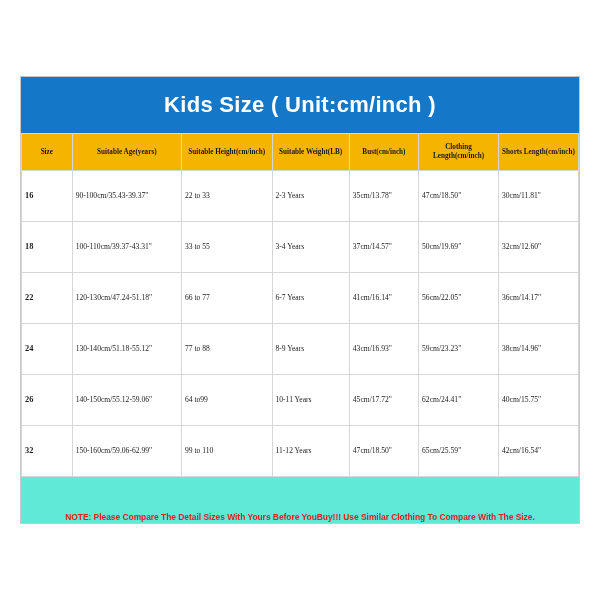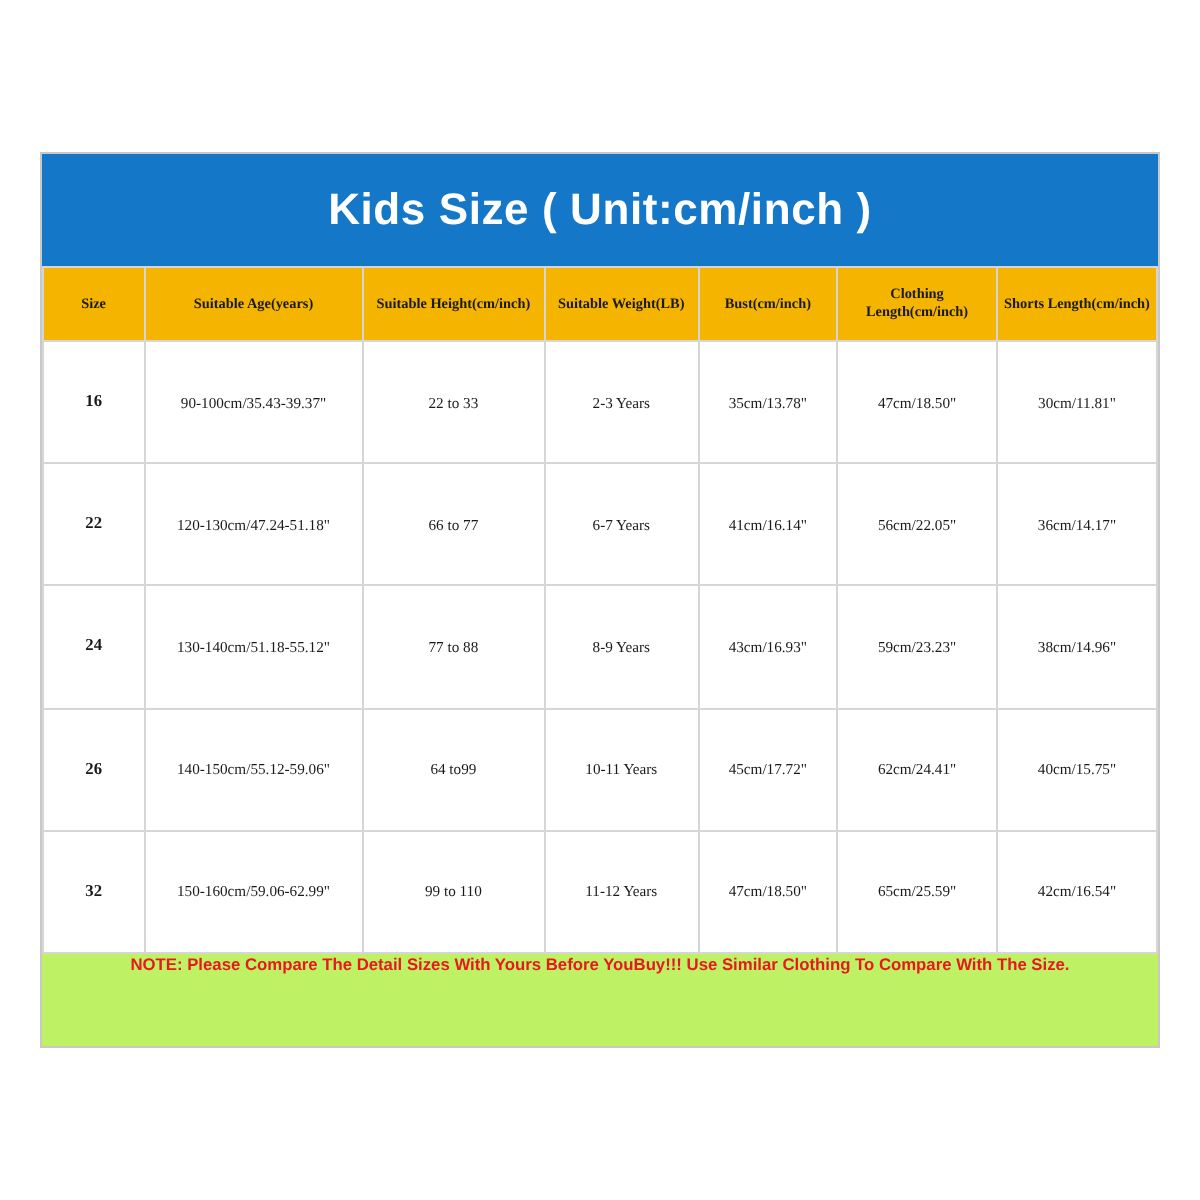--- a/index.html
+++ b/index.html
@@ -61,21 +61,20 @@
     font-weight: bold;
     text-align: center;
     padding: 0 3px;
     height: 36px;
     border: 1px solid #d6d6d6;
     line-height: 1.2;
   }
   table.size-table td {
     font-size: 7.6px;
     color: #1a1a1a;
-    text-align: center;
     padding: 0 3px;
     height: 40px;
     border: 1px solid #d6d6d6;
     line-height: 1.2;
     background: #ffffff;
     margin-left: 35px;
   }
   table.size-table td.col-size {
     font-weight: bold;
     font-size: 8.4px;
@@ -84,25 +83,25 @@
   .col-1 { width: 20.5%; }
   .col-2 { width: 17%; }
   .col-3 { width: 14.5%; }
   .col-4 { width: 13%; }
   .col-5 { width: 15%; }
   .col-6 { width: 15%; }
   .note {
     flex: 0 0 auto;
     height: 46px;
     display: flex;
-    align-items: flex-start;
+    align-items: flex-end;
     justify-content: center;
     padding: 0 10px;
     box-sizing: border-box;
-    background: #bef264;
+    background: #5eead4;
   }
   .note span {
     color: #e8181f;
     font-size: 8.4px;
     font-weight: bold;
     text-align: center;
     line-height: 1.3;
   }
 </style>
 </head>
@@ -140,20 +139,29 @@
         <tr>
           <td class="col-size">16</td>
           <td>90-100cm/35.43-39.37"</td>
           <td>22 to 33</td>
           <td>2-3 Years</td>
           <td>35cm/13.78"</td>
           <td>47cm/18.50"</td>
           <td>30cm/11.81"</td>
         </tr>
         <tr>
+          <td class="col-size">18</td>
+          <td>100-110cm/39.37-43.31"</td>
+          <td>33 to 55</td>
+          <td>3-4 Years</td>
+          <td>37cm/14.57"</td>
+          <td>50cm/19.69"</td>
+          <td>32cm/12.60"</td>
+        </tr>
+        <tr>
           <td class="col-size">22</td>
           <td>120-130cm/47.24-51.18"</td>
           <td>66 to 77</td>
           <td>6-7 Years</td>
           <td>41cm/16.14"</td>
           <td>56cm/22.05"</td>
           <td>36cm/14.17"</td>
         </tr>
         <tr>
           <td class="col-size">24</td>

